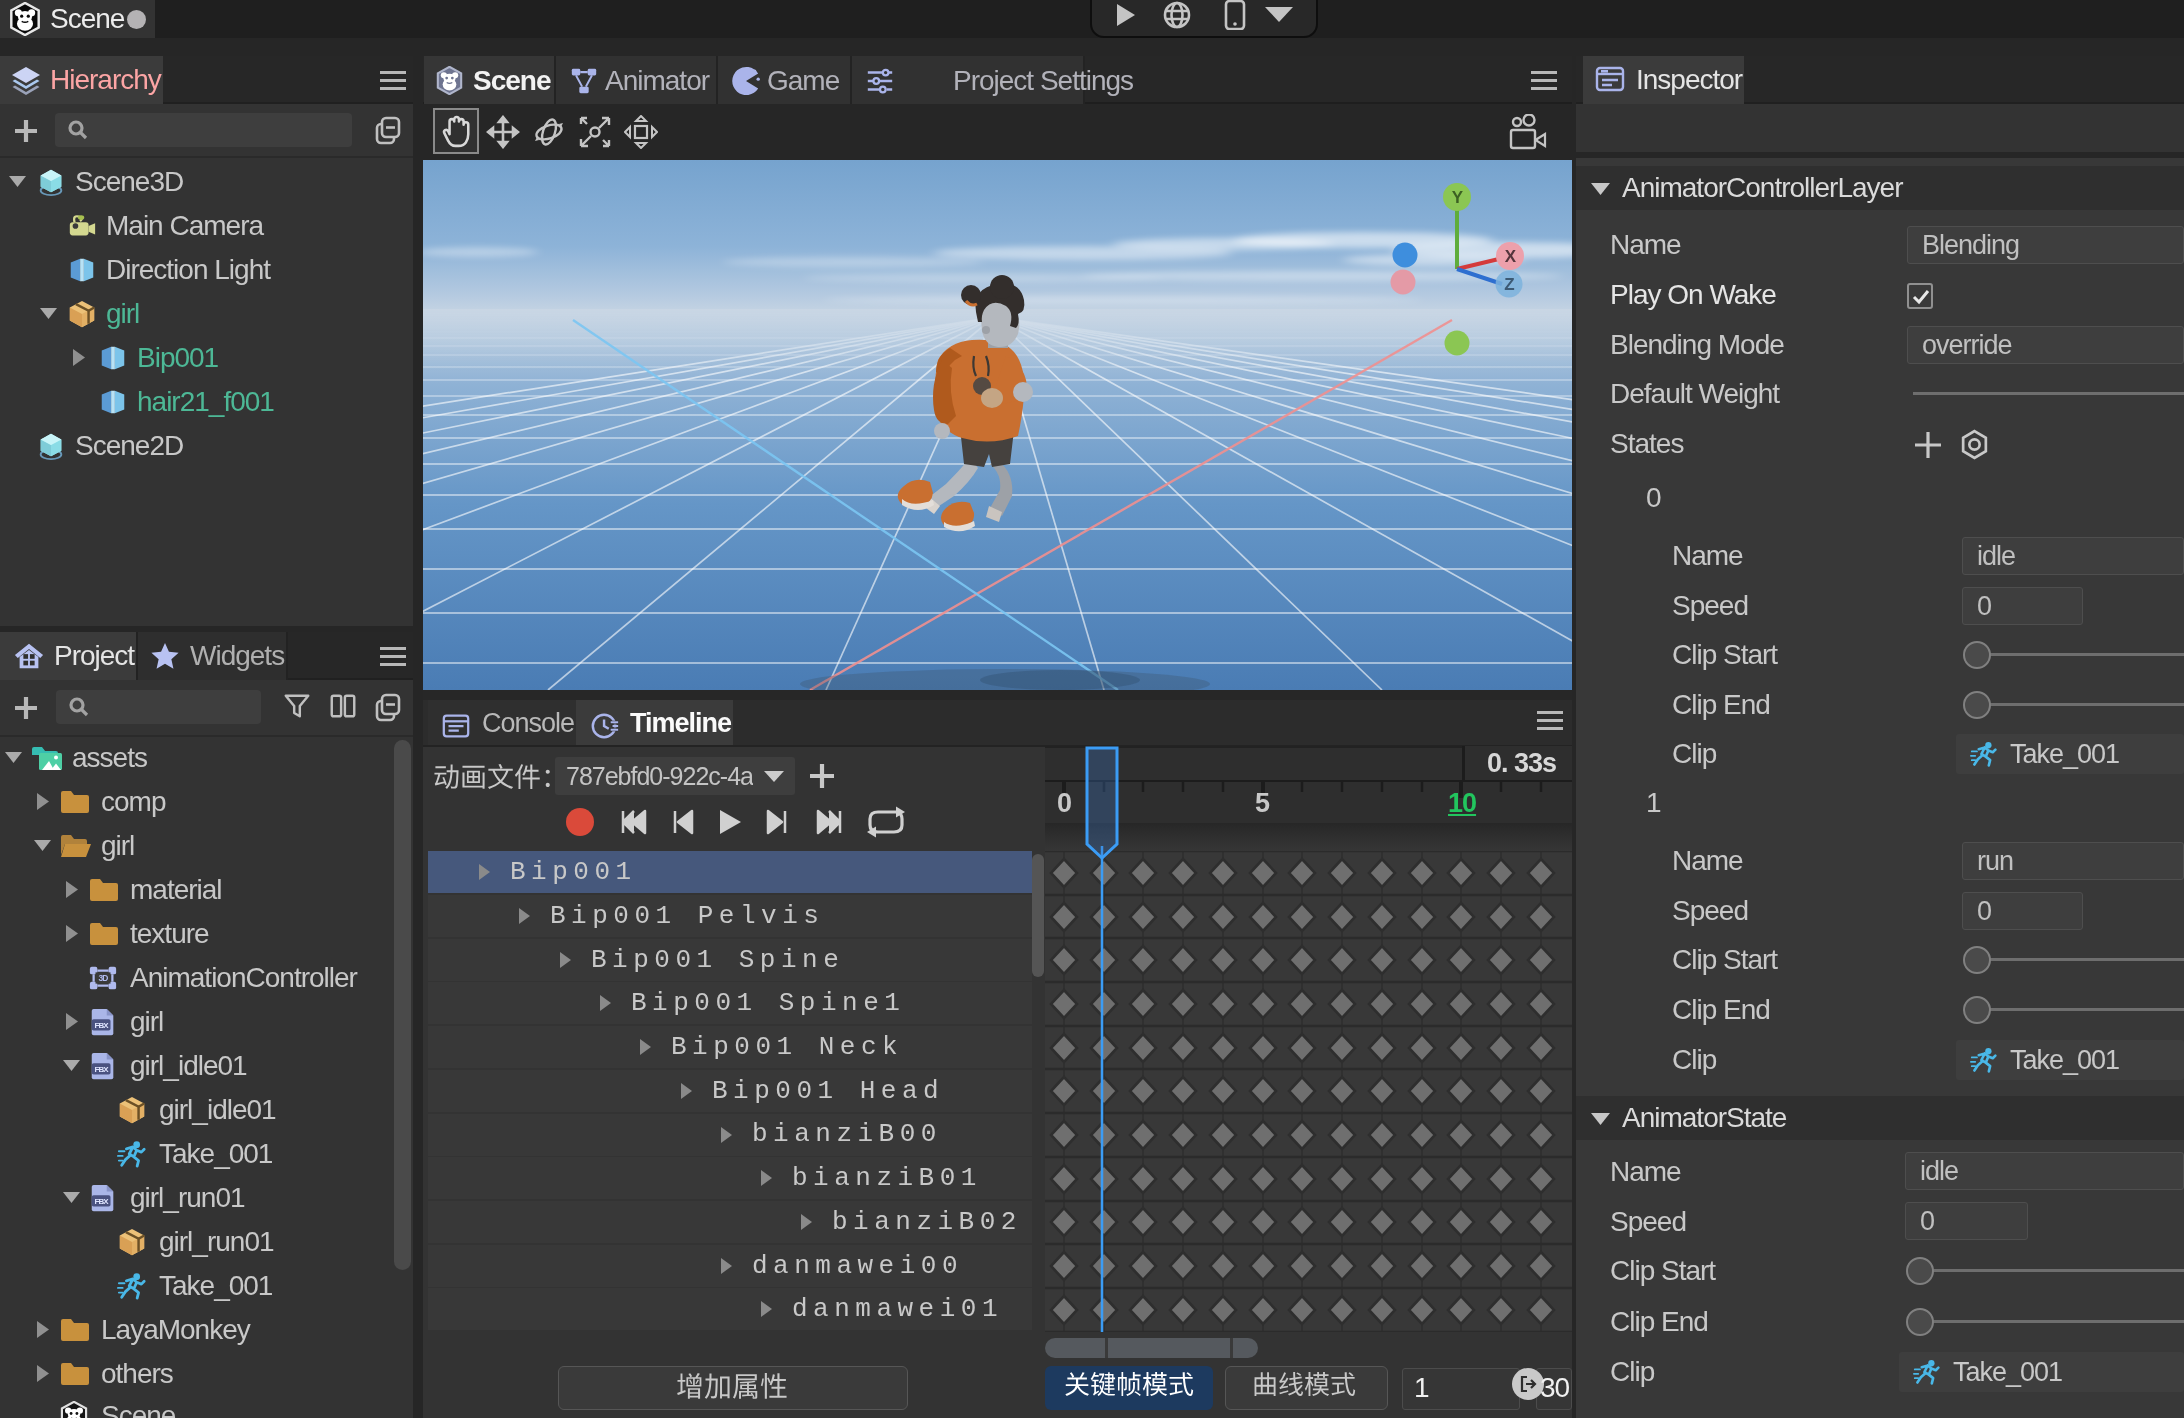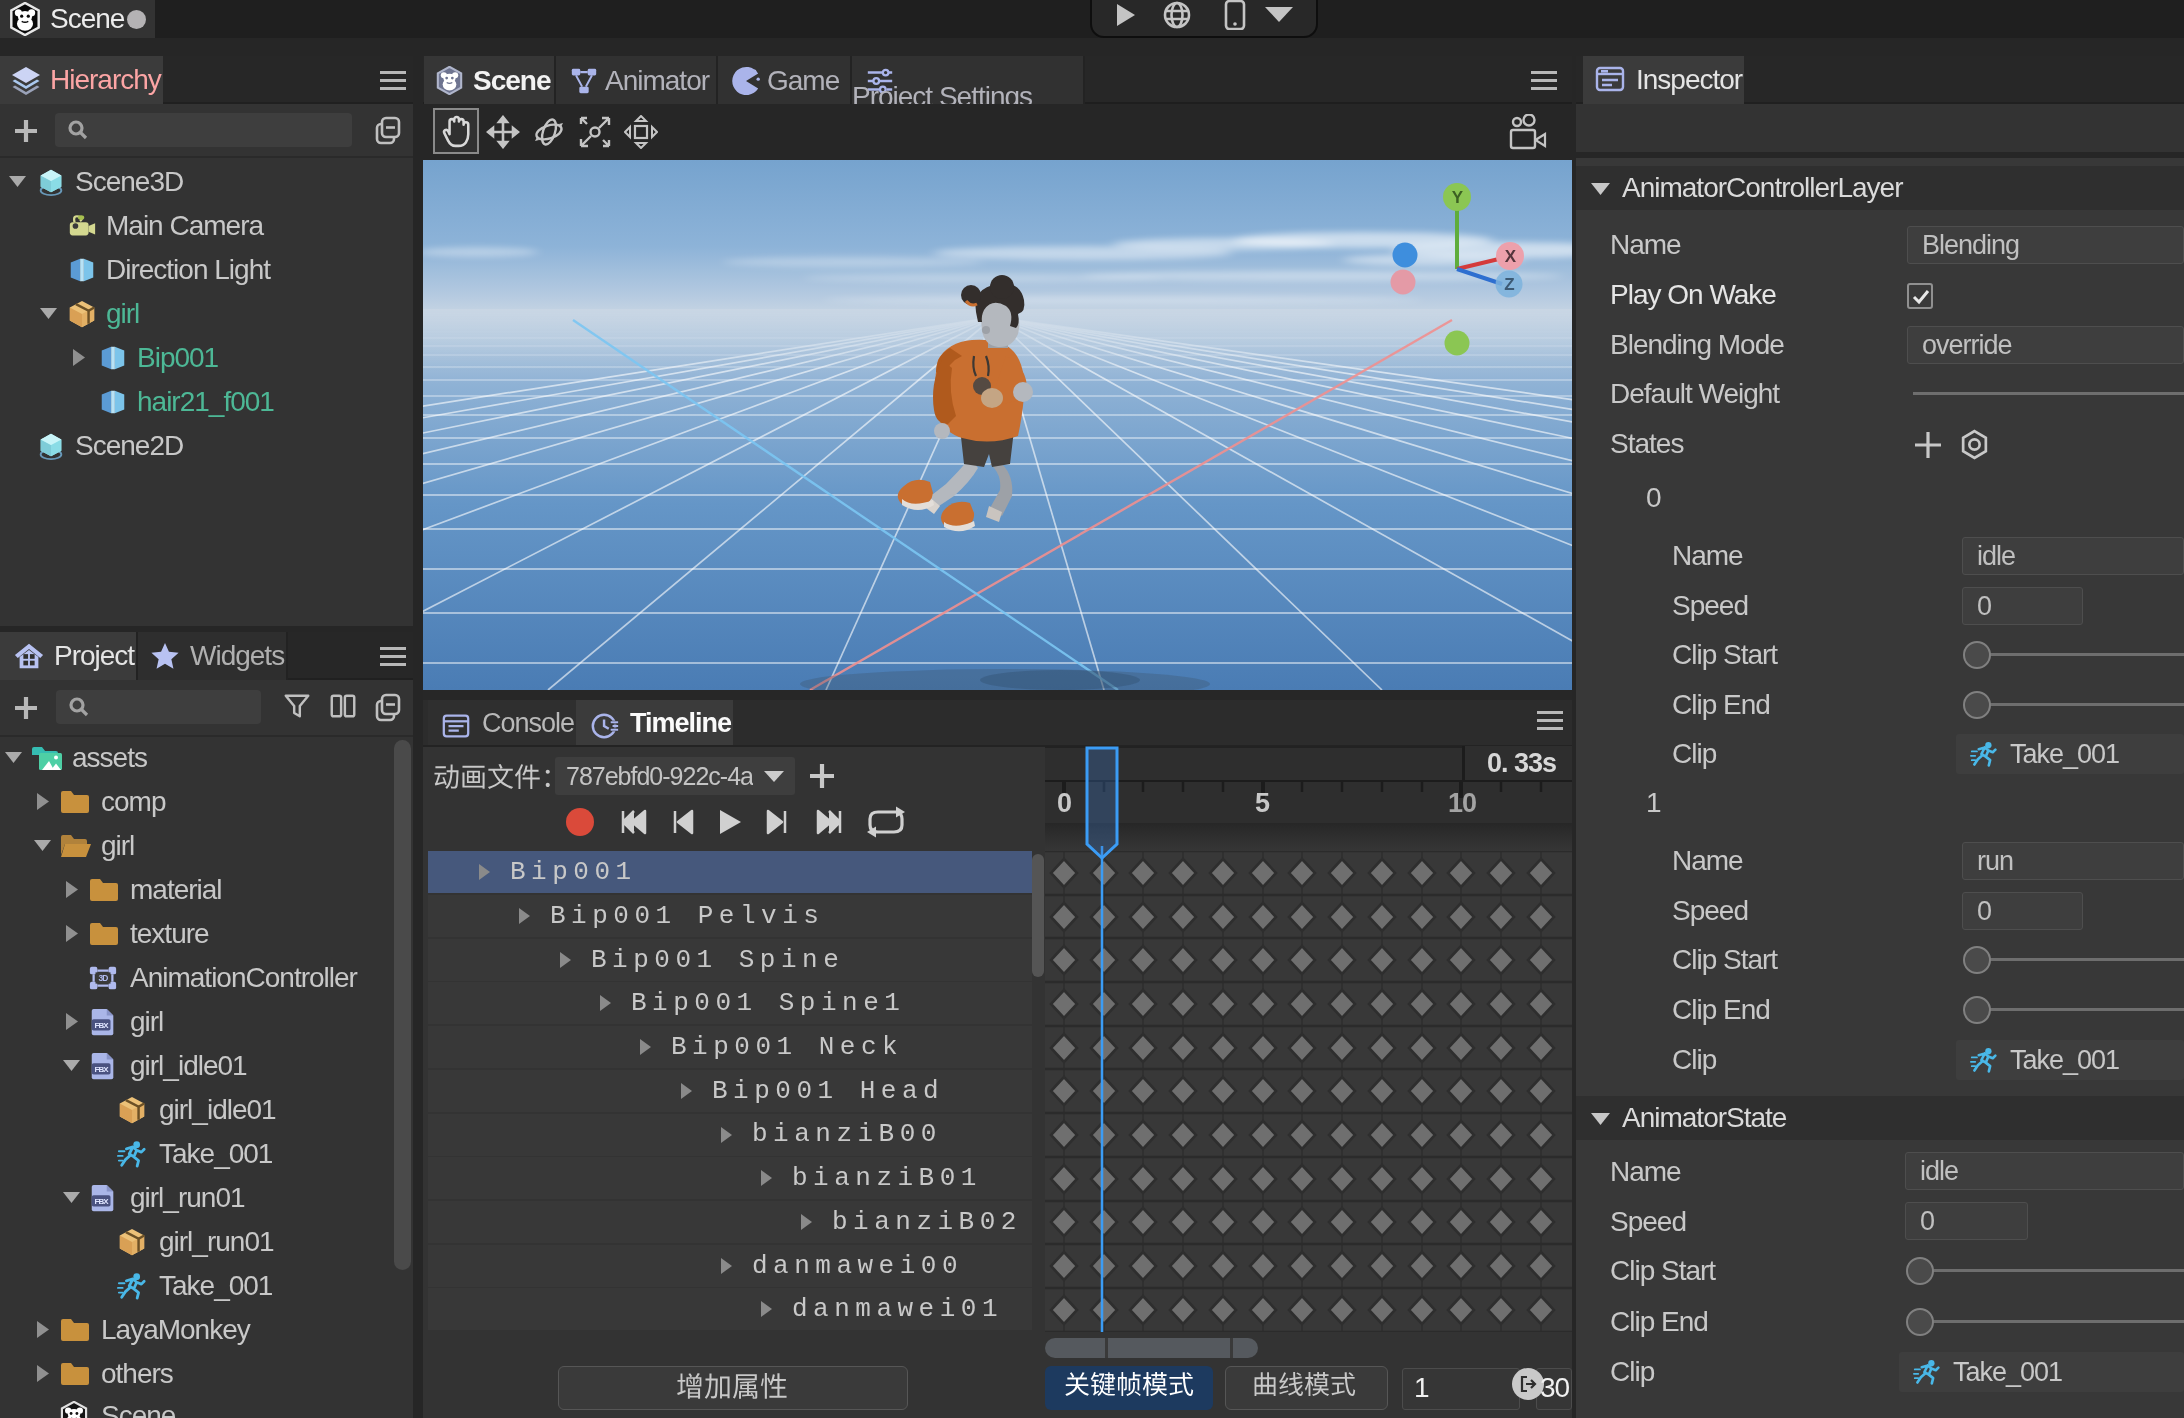--- a/index.html
+++ b/index.html
@@ -324,21 +324,21 @@
     <circle cx="29" cy="14" r="1.8" fill="#aab4ea"></circle>
   </svg>
 <div style="position:absolute;left:767px;top:60.84px;font:normal 28px 'Liberation Sans', sans-serif;color:#b2b2ba;white-space:nowrap;line-height:40px;">Game</div>
 <div style="position:absolute;left:852px;top:56px;width:233px;height:48px;background:#313131;border-right:2px solid #232323;"></div>
 <svg style="position:absolute;left:865px;top:66px;width:30px;height:30px;" viewBox="0 0 32 32">
     <path d="M3 7 h16 M25 7 h4 M3 16 h6 M15 16 h14 M3 25 h12 M23 25 h6" stroke="#aab4ea" stroke-width="2.6"></path>
     <circle cx="22" cy="7" r="3" fill="none" stroke="#aab4ea" stroke-width="2.4"></circle>
     <circle cx="12" cy="16" r="3" fill="none" stroke="#aab4ea" stroke-width="2.4"></circle>
     <circle cx="19" cy="25" r="3" fill="none" stroke="#aab4ea" stroke-width="2.4"></circle>
   </svg>
-<div style="position:absolute;left:852px;top:60.84px;font:normal 28px 'Liberation Sans', sans-serif;color:#b2b2ba;white-space:nowrap;line-height:40px;margin-top:16px;">Project Settings</div>
+<div style="position:absolute;left:953px;top:60.84px;font:normal 28px 'Liberation Sans', sans-serif;color:#b2b2ba;white-space:nowrap;line-height:40px;">Project Settings</div>
 <div class="hamb" style="left:1531px;top:71px;">
     <i style="top:0"></i>
     <i style="top:8px"></i>
     <i style="top:16px"></i>
   </div>
 <div style="position:absolute;left:423px;top:104px;width:1149px;height:56px;background:#262626;"></div>
 <div style="position:absolute;left:433px;top:108px;width:46px;height:46px;background:#303030;border:2px solid #8a8a8a;"></div>
 <svg style="position:absolute;left:441px;top:114px;width:32px;height:34px;" viewBox="0 0 30 32">
     <path d="M8 14 V7 a2.2 2.2 0 0 1 4.4 0 V5 a2.2 2.2 0 0 1 4.4 0 V7 a2.2 2.2 0 0 1 4.4 0 v3 a2.2 2.2 0 0 1 4.4 0 v9 c0 6-3 11-9 11 h-3 c-3.5 0-5.5-2-7-5 l-3.5-7 c-1.2-2.4 1.8-4.2 3.4-2.2 L8 19 Z" fill="none" stroke="#d8d8d8" stroke-width="2.4" stroke-linejoin="round"></path>
   </svg>
@@ -629,21 +629,21 @@
     <line x1="297" y1="34" x2="297" y2="46" stroke="#1c1c1c" stroke-width="2.5"></line>
     <line x1="337" y1="34" x2="337" y2="46" stroke="#1c1c1c" stroke-width="2.5"></line>
     <line x1="377" y1="34" x2="377" y2="46" stroke="#1c1c1c" stroke-width="2.5"></line>
     <line x1="416" y1="34" x2="416" y2="52" stroke="#1c1c1c" stroke-width="4"></line>
     <line x1="456" y1="34" x2="456" y2="46" stroke="#1c1c1c" stroke-width="2.5"></line>
     <line x1="496" y1="34" x2="496" y2="46" stroke="#1c1c1c" stroke-width="2.5"></line>
     <line x1="536" y1="34" x2="536" y2="46" stroke="#1c1c1c" stroke-width="2.5"></line>
   </svg>
 <div style="position:absolute;left:1057px;top:783.56px;font:bold 27px 'Liberation Sans', sans-serif;color:#c8c8c8;white-space:nowrap;line-height:38px;">0</div>
 <div style="position:absolute;left:1255px;top:783.56px;font:bold 27px 'Liberation Sans', sans-serif;color:#c8c8c8;white-space:nowrap;line-height:38px;">5</div>
-<div style="position:absolute;left:1448px;top:783.56px;font:bold 27px 'Liberation Sans', sans-serif;color:#a3a3a3;white-space:nowrap;line-height:38px;">10</div>
+<div style="position:absolute;left:1448px;top:783.56px;font:bold 27px 'Liberation Sans', sans-serif;color:#22c55e;white-space:nowrap;line-height:38px;text-decoration:underline;">10</div>
 <div style="position:absolute;left:1045px;top:851px;width:527px;height:481px;background:#383838;"></div>
 <svg style="position:absolute;left:1045px;top:851px;width:527px;height:481px;" viewBox="0 0 527 481">
     <line x1="19" y1="0" x2="19" y2="481" stroke="#303030" stroke-width="2"></line>
     <line x1="59" y1="0" x2="59" y2="481" stroke="#303030" stroke-width="2"></line>
     <line x1="98" y1="0" x2="98" y2="481" stroke="#303030" stroke-width="2"></line>
     <line x1="138" y1="0" x2="138" y2="481" stroke="#303030" stroke-width="2"></line>
     <line x1="178" y1="0" x2="178" y2="481" stroke="#303030" stroke-width="2"></line>
     <line x1="218" y1="0" x2="218" y2="481" stroke="#303030" stroke-width="2"></line>
     <line x1="257" y1="0" x2="257" y2="481" stroke="#303030" stroke-width="2"></line>
     <line x1="297" y1="0" x2="297" y2="481" stroke="#303030" stroke-width="2"></line>

